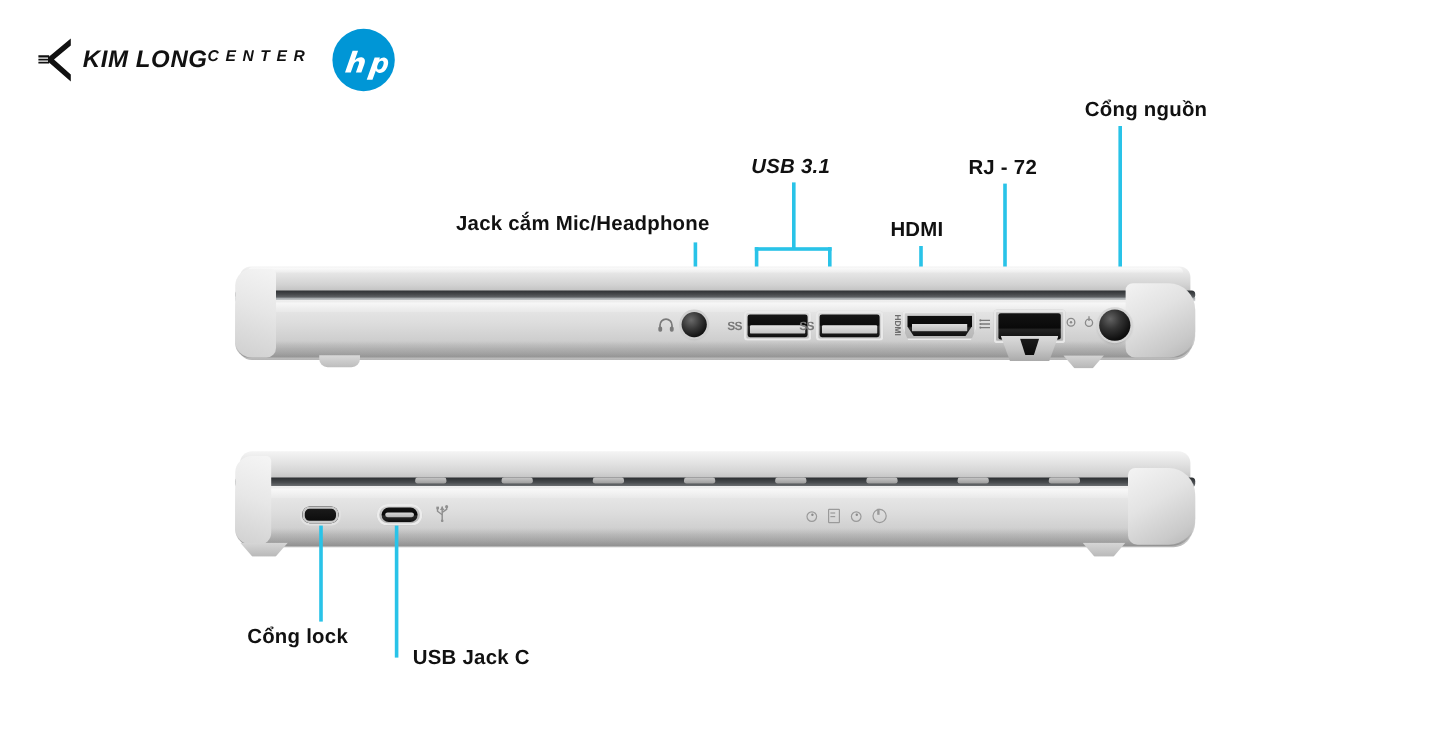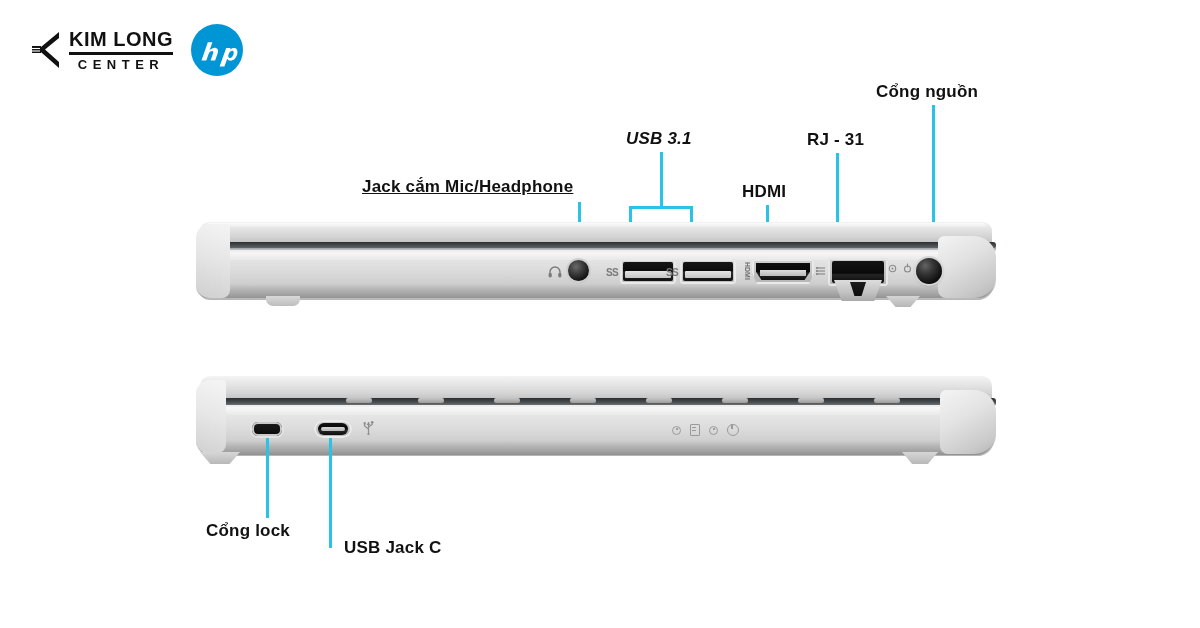--- a/index.html
+++ b/index.html
@@ -9,21 +9,21 @@
     font-family:"Liberation Sans", sans-serif;
     overflow:hidden;
     position:relative;
   }
   .stage{position:absolute;left:0;top:0;width:1200px;height:628px;}
 
   
   .brand{position:absolute;left:28px;top:24px;display:flex;align-items:center;gap:18px;}
   .klc{display:flex;align-items:center;gap:7px;}
   .klc-mark{width:34px;height:42px;position:relative;}
-  .klc-text{display:flex;flex-direction:column;line-height:1;}
+  .klc-text{display:flex;line-height:1;font-style:italic;}
   .klc-top{font-size:20px;font-weight:bold;letter-spacing:0.5px;color:#111;font-family:"Liberation Sans",sans-serif;}
   .klc-rule{height:3px;background:#111;margin:3px 0 3px 0;}
   .klc-bot{font-size:13px;font-weight:bold;letter-spacing:5.5px;color:#111;text-align:center;}
   .hp-logo{width:52px;height:52px;border-radius:50%;background:#0096D6;position:relative;overflow:hidden;}
   .hp-logo svg{position:absolute;left:0;top:0;}
 
   
   .lbl{position:absolute;font-weight:bold;color:#111;white-space:nowrap;font-size:17px;letter-spacing:0.2px;}
 
   
@@ -252,25 +252,25 @@
     </div>
 
     <div class="hp-logo">
       <svg width="52" height="52" viewBox="0 0 52 52">
         <path d="M10.5 36.5 L16.8 18.2 L21.4 18.2 L18.6 26.2 C20.6 24.3 23.0 23.4 24.9 23.9 C27.2 24.5 27.6 26.7 26.6 29.6 L24.1 36.5 L19.6 36.5 L22.0 29.6 C22.6 27.9 22.3 27.0 21.0 27.0 C19.6 27.0 18.3 28.1 17.6 30.0 L15.3 36.5 Z" fill="#fff"></path>
         <path d="M28.6 42.5 L35.2 24.0 L39.6 24.0 L39.0 25.8 C40.5 24.3 42.2 23.7 43.8 24.1 C46.5 24.8 47.2 27.9 45.8 31.6 C44.2 35.7 41.2 37.3 38.4 36.6 C37.2 36.3 36.5 35.6 36.2 34.8 L33.4 42.5 Z M37.6 30.3 C36.8 32.6 37.4 34.0 38.9 34.0 C40.4 34.0 41.6 32.7 42.4 30.4 C43.2 28.1 42.7 26.7 41.2 26.7 C39.7 26.7 38.4 28.0 37.6 30.3 Z" fill="#fff"></path>
       </svg>
     </div>
   </div>
 
-  <div class="lbl" style="left:362px;top:177px;text-decoration:underline;">Jack cắm Mic/Headphone</div>
+  <div class="lbl" style="left:380px;top:177px;">Jack cắm Mic/Headphone</div>
   <div class="lbl" style="left:626px;top:129px;font-style:italic;">USB 3.1</div>
   <div class="lbl" style="left:742px;top:182px;">HDMI</div>
-  <div class="lbl" style="left:807px;top:130px;">RJ - 31</div>
-  <div class="lbl" style="left:876px;top:82px;text-align:center;">Cổng nguồn</div>
+  <div class="lbl" style="left:807px;top:130px;">RJ - 72</div>
+  <div class="lbl" style="left:904px;top:82px;text-align:center;">Cổng nguồn</div>
 
   <div class="vline" style="left:578px;top:202px;height:64px;"></div>
 
   <div class="vline" style="left:660px;top:152px;height:56px;"></div>
   <div class="hline" style="left:629px;top:206px;width:64px;"></div>
   <div class="vline" style="left:629px;top:206px;height:62px;"></div>
   <div class="vline" style="left:690px;top:206px;height:62px;"></div>
 
   <div class="vline" style="left:766px;top:205px;height:62px;"></div>
   <div class="vline" style="left:836px;top:153px;height:115px;"></div>

